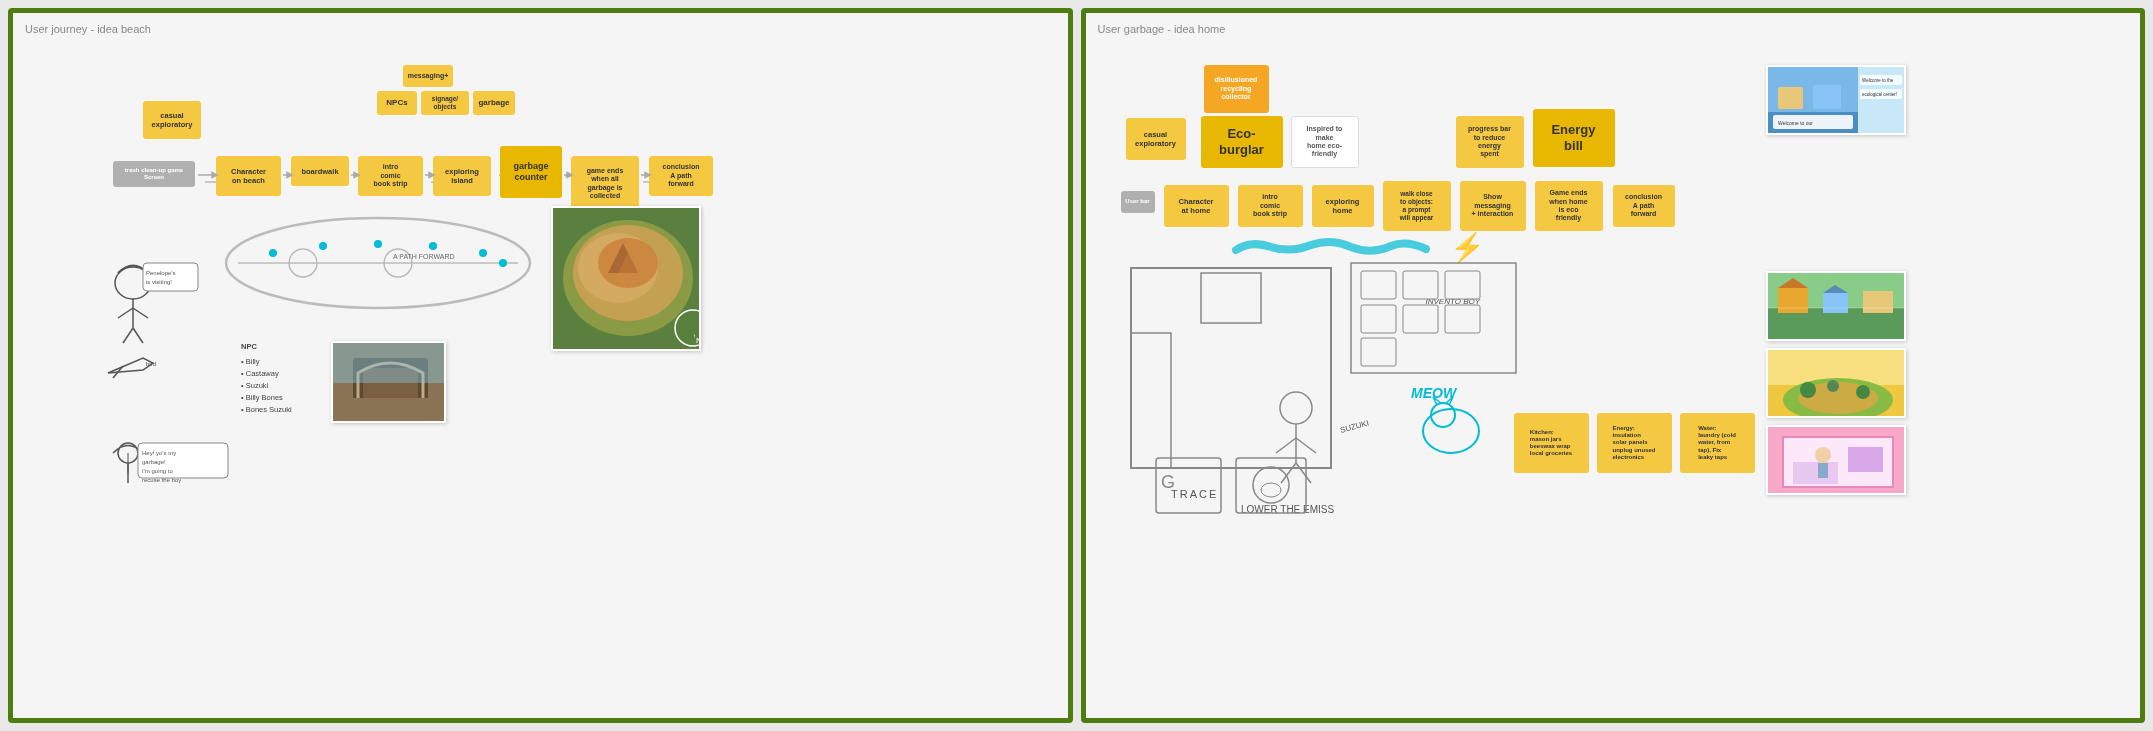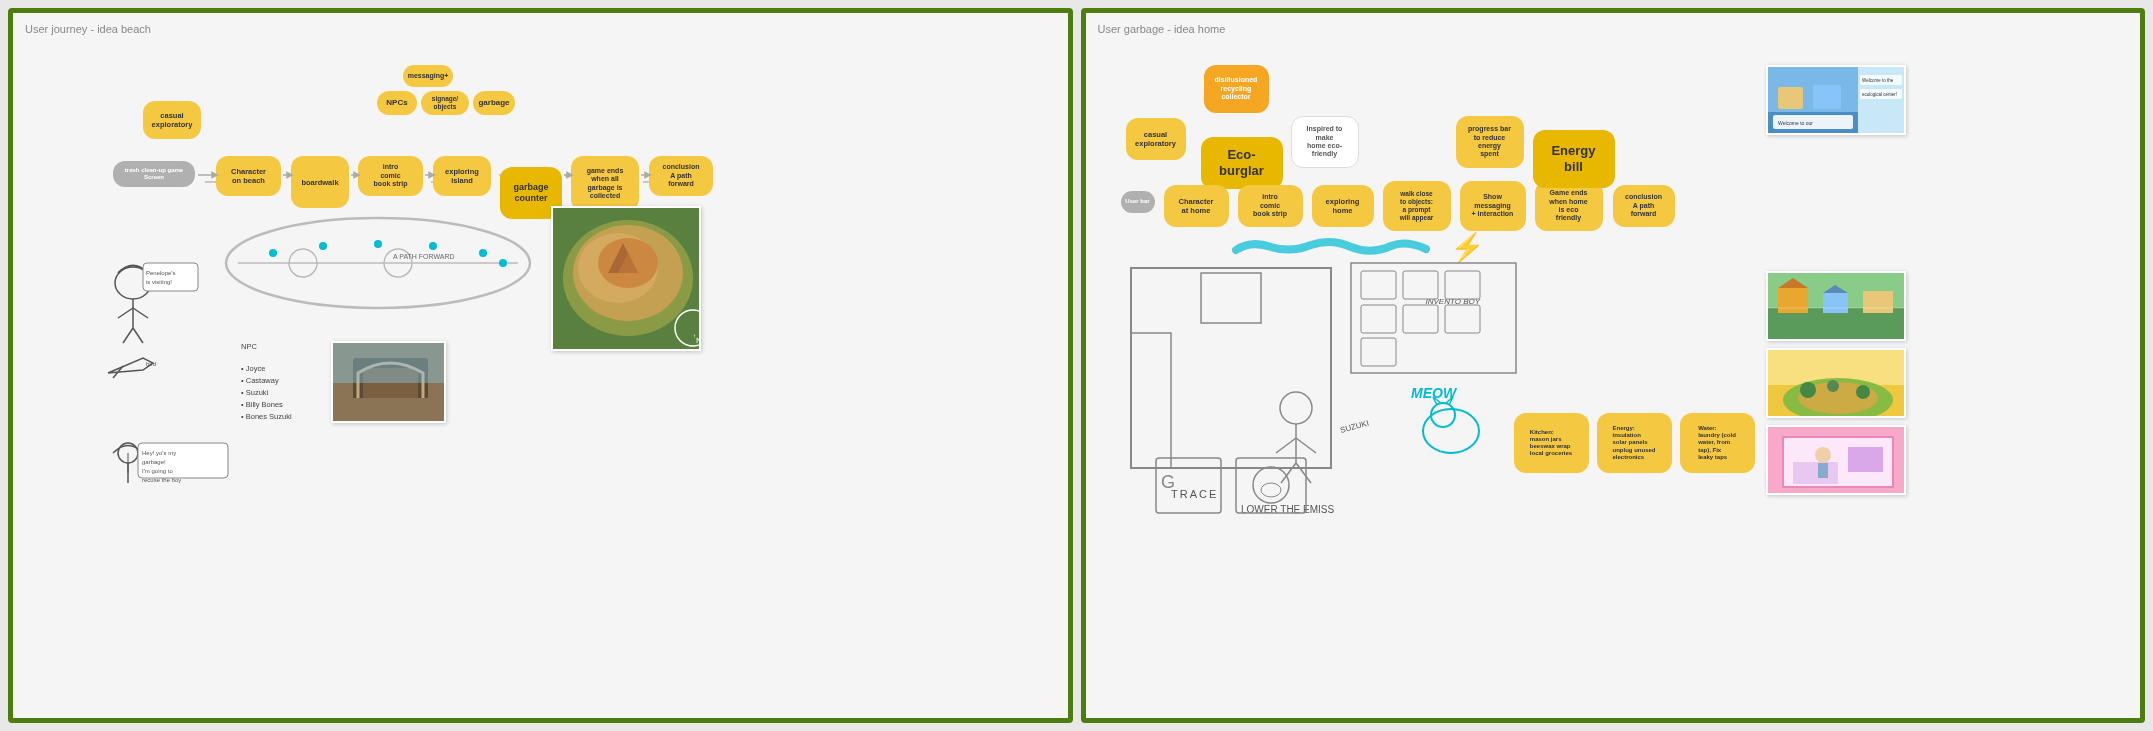--- a/index.html
+++ b/index.html
@@ -25,33 +25,33 @@
       position: absolute;
       top: 10px;
       left: 12px;
       font-size: 11px;
       color: #888;
       font-weight: normal;
     }
     
     .sticky {
       position: absolute;
-      border-radius: 12px;
+      border-radius: 3px;
       display: flex;
       align-items: center;
       justify-content: center;
       text-align: center;
       font-size: 8px;
       font-weight: 600;
       padding: 4px;
       line-height: 1.2;
     }
     .sticky-yellow { background: #f5c842; color: #333; }
     .sticky-orange { background: #f5a623; color: #fff; }
-    .sticky-dark-yellow { background: #e8b800; color: #333; margin-top: 21px; }
+    .sticky-dark-yellow { background: #e8b800; color: #333; }
     .sticky-white { background: #fff; color: #555; border: 1px solid #ddd; }
     .sticky-gray { background: #b0b0b0; color: #fff; }
 
     
     .photo {
       position: absolute;
       border: 2px solid #fff;
       box-shadow: 1px 1px 4px rgba(0,0,0,0.2);
       overflow: hidden;
     }
@@ -111,21 +111,21 @@
   <div class="sticky sticky-yellow" style="left:364px; top:78px; width:40px; height:24px; font-size:8px;">NPCs</div>
 
   <div class="sticky sticky-yellow" style="left:408px; top:78px; width:48px; height:24px; font-size:6.5px;">signage/<br>objects</div>
 
   <div class="sticky sticky-yellow" style="left:460px; top:78px; width:42px; height:24px; font-size:8px;">garbage</div>
 
   <div class="sticky sticky-gray" style="left:100px; top:148px; width:82px; height:26px; font-size:6px;">trash clean-up game Screen</div>
 
   <div class="sticky sticky-yellow" style="left:203px; top:143px; width:65px; height:40px; font-size:7.5px;">Character<br>on beach</div>
 
-  <div class="sticky sticky-yellow" style="left:278px; top:143px; width:58px; height:52px; font-size:7.5px;">boardwalk</div>
+  <div class="sticky sticky-yellow" style="left:278px; top:143px; width:58px; height:30px; font-size:7.5px;">boardwalk</div>
 
   <div class="sticky sticky-yellow" style="left:345px; top:143px; width:65px; height:40px; font-size:7px;">intro<br>comic<br>book strip</div>
 
   <div class="sticky sticky-yellow" style="left:420px; top:143px; width:58px; height:40px; font-size:7.5px;">exploring<br>island</div>
 
   <div class="sticky sticky-dark-yellow" style="left:487px; top:133px; width:62px; height:52px; font-size:9px; font-weight:800;">garbage<br>counter</div>
 
   <div class="sticky sticky-yellow" style="left:558px; top:143px; width:68px; height:55px; font-size:7px;">game ends<br>when all<br>garbage is<br>collected</div>
 
   <div class="sticky sticky-yellow" style="left:636px; top:143px; width:64px; height:40px; font-size:7px;">conclusion<br>A path<br>forward</div>
@@ -160,22 +160,22 @@
       <circle cx="280" cy="52" r="4" fill="#00bcd4"></circle>
 
       <circle cx="80" cy="52" r="14" fill="none" stroke="#bbb" stroke-width="1.5"></circle>
       <circle cx="175" cy="52" r="14" fill="none" stroke="#bbb" stroke-width="1.5"></circle>
 
       <text x="170" y="48" font-size="7" fill="#666" font-family="Arial">A PATH FORWARD</text>
     </svg>
   </div>
 
   <div class="npc-list" style="left:228px; top:328px;">
-    <div style="font-weight:400; margin-bottom:10px;">NPC</div>
-    <div>• Joyce</div>
+    <div style="font-weight:700; margin-bottom:3px;">NPC</div>
+    <div>• Billy</div>
     <div>• Castaway</div>
     <div>• Suzuki</div>
     <div>• Billy Bones</div>
     <div>• Bones Suzuki</div>
   </div>
 
   <div style="position:absolute; left:75px; top:215px; width:160px; height:290px;">
     <svg width="160" height="290">
 
       <ellipse cx="45" cy="55" rx="18" ry="16" fill="none" stroke="#555" stroke-width="1.5"></ellipse>

